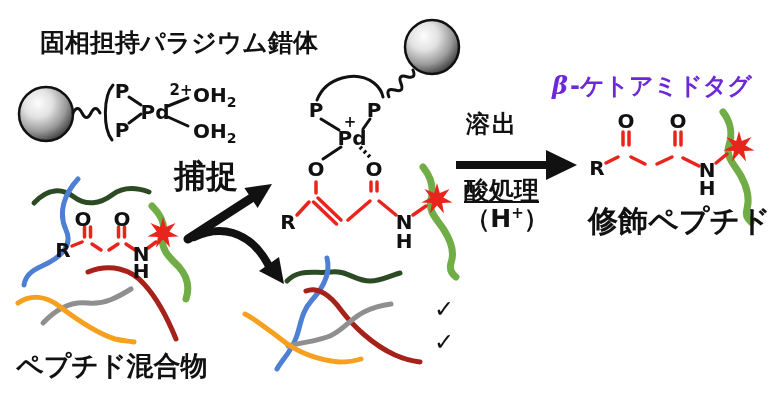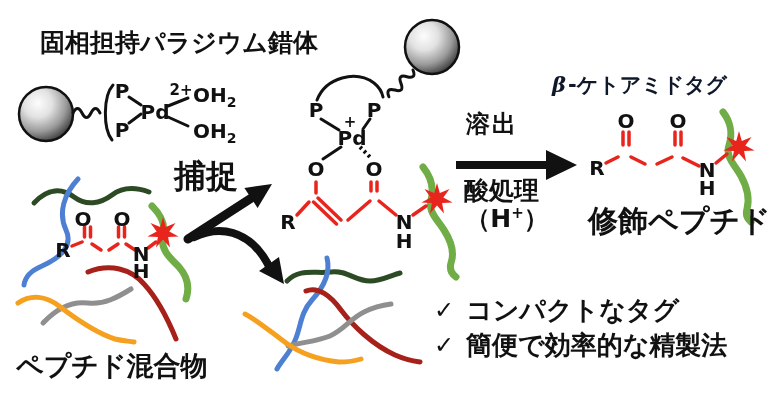--- a/index.html
+++ b/index.html
@@ -6,24 +6,24 @@
   body{
     width:780px;height:400px;position:relative;overflow:hidden;
     background:#ffffff;
     font-family:"DejaVu Sans","Liberation Sans",sans-serif;
     color:#111;
   }
   .lbl{position:absolute;white-space:nowrap;font-weight:bold;line-height:1;}
   #support-title{left:12px;top:30px;font-size:25px;margin-left:28px;}
   #capture-label{left:174px;top:160px;font-size:32px;}
   #elution-label{left:466px;top:112px;font-size:24px;letter-spacing:2px;}
-  #acid-label{left:464px;top:178px;font-size:25px;}
+  #acid-label{left:464px;top:178px;font-size:25px;text-decoration:underline;}
   #acid-formula{left:462px;top:206px;font-size:25px;width:90px;text-align:center;}
   #acid-formula sup{font-size:15px;}
-  #tag-title{left:552px;top:74px;font-size:21px;color:#0f172a;}
+  #tag-title{left:552px;top:74px;font-size:24px;color:#6d28d9;}
   #tag-title .beta{font-family:"DejaVu Serif","Liberation Serif",serif;font-style:italic;margin-right:2px;}
   #modified-peptide{left:588px;top:206px;font-size:30px;}
   #peptide-mixture{left:16px;top:352px;font-size:27px;}
   #checklist{position:absolute;left:434px;top:297px;font-size:26px;font-weight:bold;line-height:1;}
   .check-row{display:flex;align-items:center;margin-bottom:9px;white-space:nowrap;}
   .check-row .check{margin-right:12px;font-size:24px;}
   svg{position:absolute;left:0;top:0;}
   svg text{font-family:"DejaVu Sans","Liberation Sans",sans-serif;font-weight:bold;fill:#111;}
 </style>
 </head>
@@ -168,19 +168,17 @@
 <div class="lbl" id="elution-label">溶出</div>
 <div class="lbl" id="acid-label">酸処理</div>
 <div class="lbl" id="acid-formula"><span>（H</span><sup>+</sup><span>）</span></div>
 <div class="lbl" id="tag-title"><span class="beta">β</span><span>-ケトアミドタグ</span></div>
 <div class="lbl" id="modified-peptide">修飾ペプチド</div>
 <div class="lbl" id="peptide-mixture">ペプチド混合物</div>
 
 <div id="checklist">
   <div class="check-row">
     <span class="check">✓</span>
-    <span>コンパクトなタグ</span>
   </div>
   <div class="check-row">
     <span class="check">✓</span>
-    <span>簡便で効率的な精製法</span>
   </div>
 </div>
 
 </body></html>

